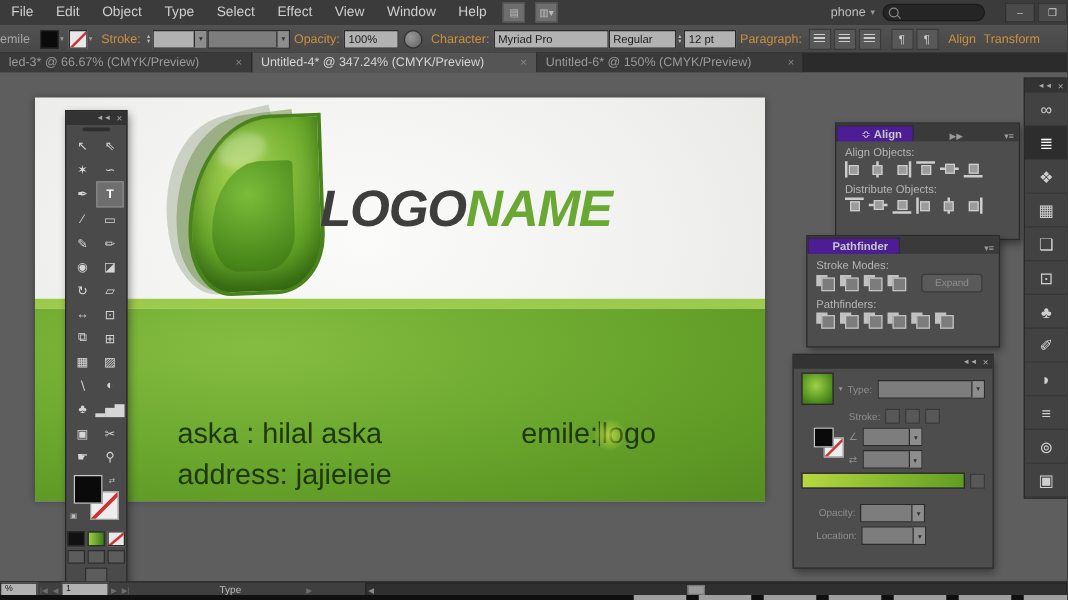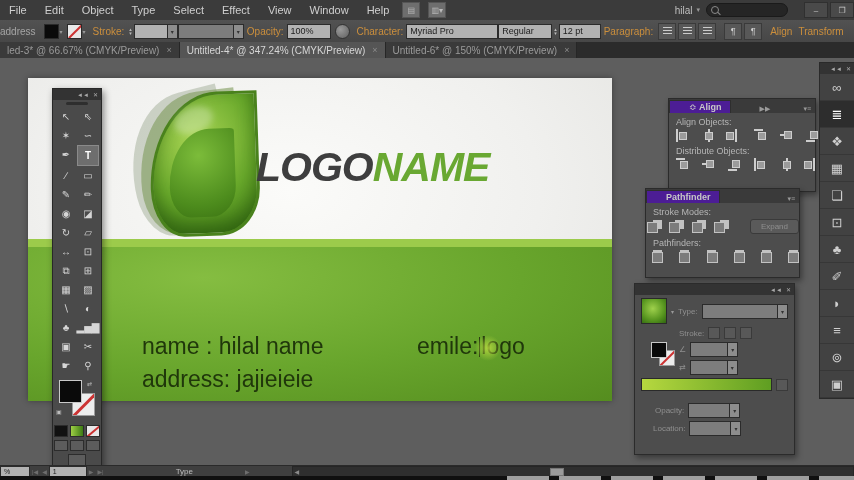--- a/index.html
+++ b/index.html
@@ -42,21 +42,21 @@
   .fld.dis{background:#7d7d7d;color:#555;}
   .circ-btn{width:13px;height:13px;border-radius:50%;background:radial-gradient(circle at 35% 35%,#9a9a9a,#5f5f5f);
             border:1px solid #333;margin:0 4px;}
   .parabtn{width:16px;height:15px;background:#585858;border:1px solid #3a3a3a;margin-left:2px;
            display:inline-flex;align-items:center;justify-content:center;}
   .lines{width:9px;height:8px;background:repeating-linear-gradient(#cbcbcb 0 1px,transparent 1px 3px);}
   .pararr{color:#d2d2d2;font-size:9px;}
   
   #tabbar{position:absolute;left:0;top:42px;width:854px;height:16px;background:#2b2b2b;
           display:flex;font-size:10px;color:#9a9a9a;}
-  .tab{display:flex;align-items:center;padding:0 7px;background:#3a3a3a;border-right:1px solid #262626;white-space:nowrap;}
+  .tab{display:flex;align-items:center;padding:0 7px;background:#3a3a3a;border-right:1px solid #262626;white-space:nowrap;gap:22px;}
   .tab.active{background:#555555;color:#d6d6d6;}
   .tab .x{margin-left:7px;font-size:9px;color:#8a8a8a;}
   
   #canvas{position:absolute;left:0;top:58px;width:854px;height:407px;background:#5e5e5e;overflow:hidden;}
   #artboard{position:absolute;left:28px;top:20px;width:584px;height:323px;overflow:hidden;
             background:radial-gradient(ellipse at 45% 35%,#fbfbf9 0%,#f0f0ee 55%,#e4e4e1 100%);
             box-shadow:0 0 6px rgba(0,0,0,.35);}
   #green-stripe{position:absolute;left:0;top:161px;width:100%;height:8px;background:#9ccb4b;}
   #green-main{position:absolute;left:0;top:169px;width:100%;bottom:0;
               background:radial-gradient(ellipse at 30% 20%,#85bd41 0%,#68a52c 55%,#558d1f 100%);}
@@ -108,21 +108,21 @@
   .mode-row,.draw-row{display:flex;justify-content:center;gap:2px;margin:3px 0;}
   .mode-btn{width:12px;height:10px;border:1px solid #2c2c2c;}
   .mb-color{background:#111;}
   .mb-grad{background:linear-gradient(90deg,#9ecf45,#3c7a14);}
   .mb-none{background:#e8e8e8;position:relative;overflow:hidden;}
   .mb-none::after{content:"";position:absolute;left:-2px;top:4px;width:18px;height:2px;background:#c33;transform:rotate(-40deg);}
   .draw-btn{width:12px;height:9px;background:#5c5c5c;border:1px solid #2c2c2c;}
   .screen-row{display:flex;justify-content:center;margin:2px 0 4px;}
   .screen-btn{width:16px;height:10px;background:#5c5c5c;border:1px solid #2c2c2c;}
   
-  .icon-row{display:flex;align-items:center;gap:17px;margin:2px 0 4px 7px;}
+  .icon-row{display:flex;align-items:center;gap:4px;margin:2px 0 4px 7px;}
   .ai{width:15px;height:13px;position:relative;display:inline-block;}
   .ai::before{content:"";position:absolute;background:#cdcdcd;}
   .ai::after{content:"";position:absolute;width:6px;height:6px;background:#9b9b9b;border:1px solid #cdcdcd;}
   .ai.l::before{left:0;top:0;bottom:0;width:2px;}   .ai.l::after{left:3px;top:3px;}
   .ai.c::before{left:6px;top:0;bottom:0;width:2px;} .ai.c::after{left:3px;top:3px;}
   .ai.r::before{right:0;top:0;bottom:0;width:2px;}  .ai.r::after{right:3px;top:3px;}
   .ai.t::before{left:0;right:0;top:0;height:2px;}   .ai.t::after{left:4px;top:3px;}
   .ai.m::before{left:0;right:0;top:5px;height:2px;} .ai.m::after{left:4px;top:2px;}
   .ai.b::before{left:0;right:0;bottom:0;height:2px;}.ai.b::after{left:4px;bottom:3px;}
   
@@ -172,31 +172,31 @@
     <span class="mi">Object</span>
     <span class="mi">Type</span>
     <span class="mi">Select</span>
     <span class="mi">Effect</span>
     <span class="mi">View</span>
     <span class="mi">Window</span>
     <span class="mi">Help</span>
     <span class="mbicon">▤</span>
     <span class="mbicon">▥▾</span>
     <span class="spacer"></span>
-    <span id="user-name">hilal</span>
+    <span id="user-name">phone</span>
     <span class="tiny-arrow">▾</span>
     <span id="search-box">
       <span class="mag"></span>
     </span>
     <span class="winbtn">–</span>
     <span class="winbtn">❐</span>
   </div>
 
   <div id="controlbar">
-    <span class="clipped">address</span>
+    <span class="clipped">emile</span>
     <span class="swatch sw-black"></span>
     <span class="ddarw">▾</span>
     <span class="swatch sw-none"></span>
     <span class="ddarw">▾</span>
     <span class="olabel">Stroke:</span>
     <span class="stepper">
         <span>▴</span>
         <span>▾</span>
       </span>
     <span class="fld" style="width:36px">
@@ -263,21 +263,21 @@
           <div class="leaf-shine"></div>
           <div class="leaf-inner"></div>
         </div>
       </div>
       <div id="logo-text">
         <span class="p1">LOGO</span><span class="p2">NAME</span>
       </div>
     </div>
 
     <div id="card-left" class="card-col">
-      <div>name : hilal name</div>
+      <div>aska : hilal aska</div>
       <div>address: jajieieie</div>
     </div>
     <div id="card-right" class="card-col">
       <div>
         <span>emile:</span><span class="ibeam"></span><span class="glow">logo</span>
       </div>
     </div>
 
     <div id="tools">
       <div class="phead">

